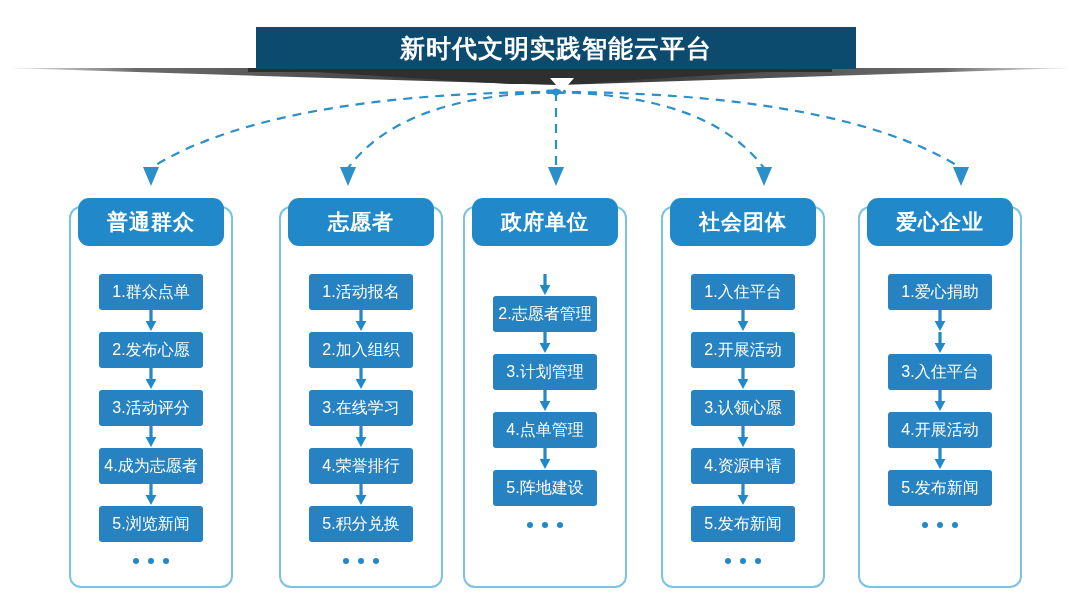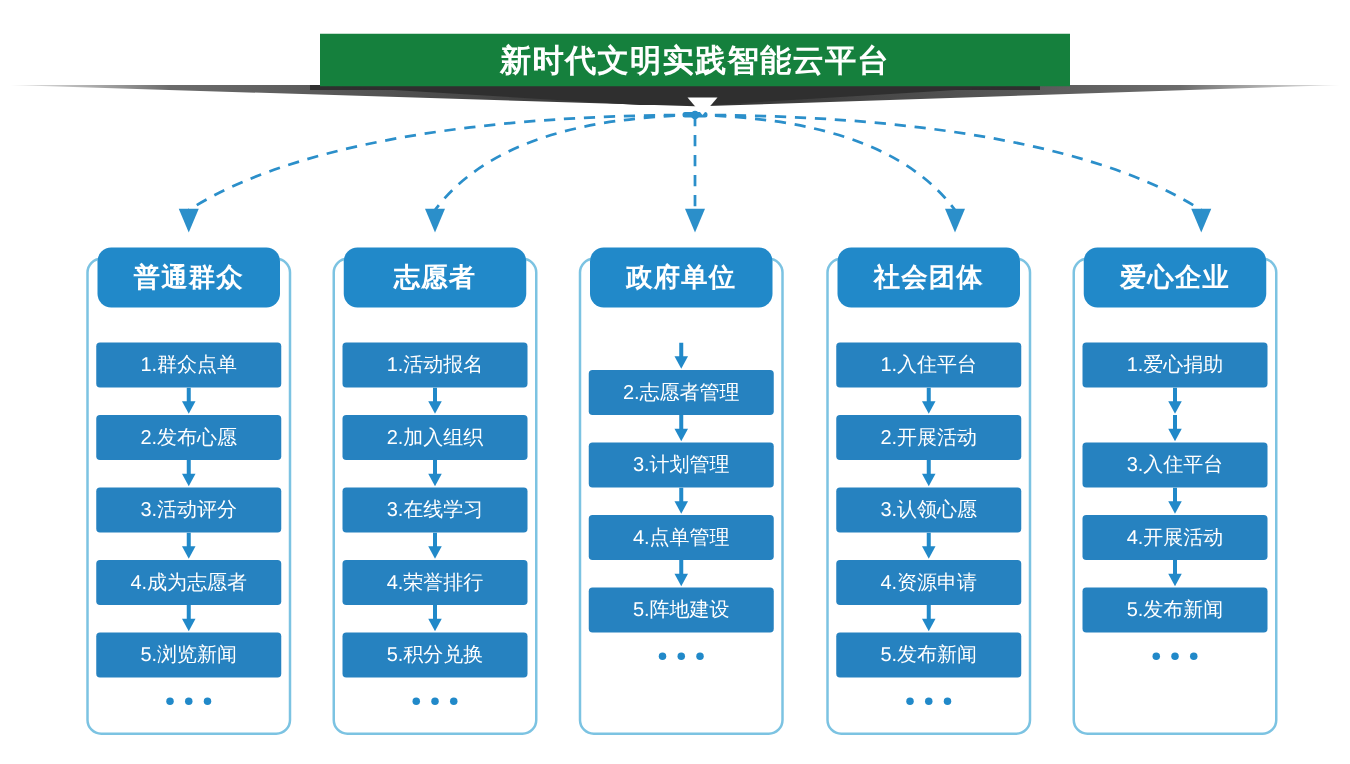--- a/index.html
+++ b/index.html
@@ -20,21 +20,21 @@
     background: #ffffff;
   }
 
   
   .title-banner {
     position: absolute;
     left: 256px;
     top: 27px;
     width: 600px;
     height: 42px;
-    background: #15803d;
+    background: #0c4a6e;
     color: #ffffff;
     font-size: 25px;
     font-weight: bold;
     letter-spacing: 1px;
     display: flex;
     align-items: center;
     justify-content: center;
     z-index: 6;
   }
   .banner-shadow {
@@ -69,21 +69,21 @@
     position: absolute;
     top: 206px;
     width: 164px;
     height: 382px;
     border: 2px solid #7cc3e2;
     border-radius: 12px;
     box-sizing: border-box;
     background: transparent;
   }
   .col-0 { left: 69px; }
-  .col-1 { left: 266px; padding-left: 35px; }
+  .col-1 { left: 279px; padding-left: 35px; }
   .col-2 { left: 463px; }
   .col-3 { left: 661px; text-align: center; }
   .col-4 { left: 858px; }
 
   .col-header {
     position: absolute;
     top: -10px;
     left: 50%;
     transform: translateX(-50%);
     width: 146px;
@@ -105,21 +105,21 @@
     position: absolute;
     top: 66px;
     left: 0;
     width: 100%;
     display: flex;
     flex-direction: column;
     align-items: center;
   }
 
   .item-box {
-    width: 148px;
+    width: 104px;
     height: 36px;
     background: #2682c0;
     border-radius: 3px;
     color: #ffffff;
     font-size: 16px;
     display: flex;
     align-items: center;
     justify-content: center;
     box-sizing: border-box;
     white-space: nowrap;

